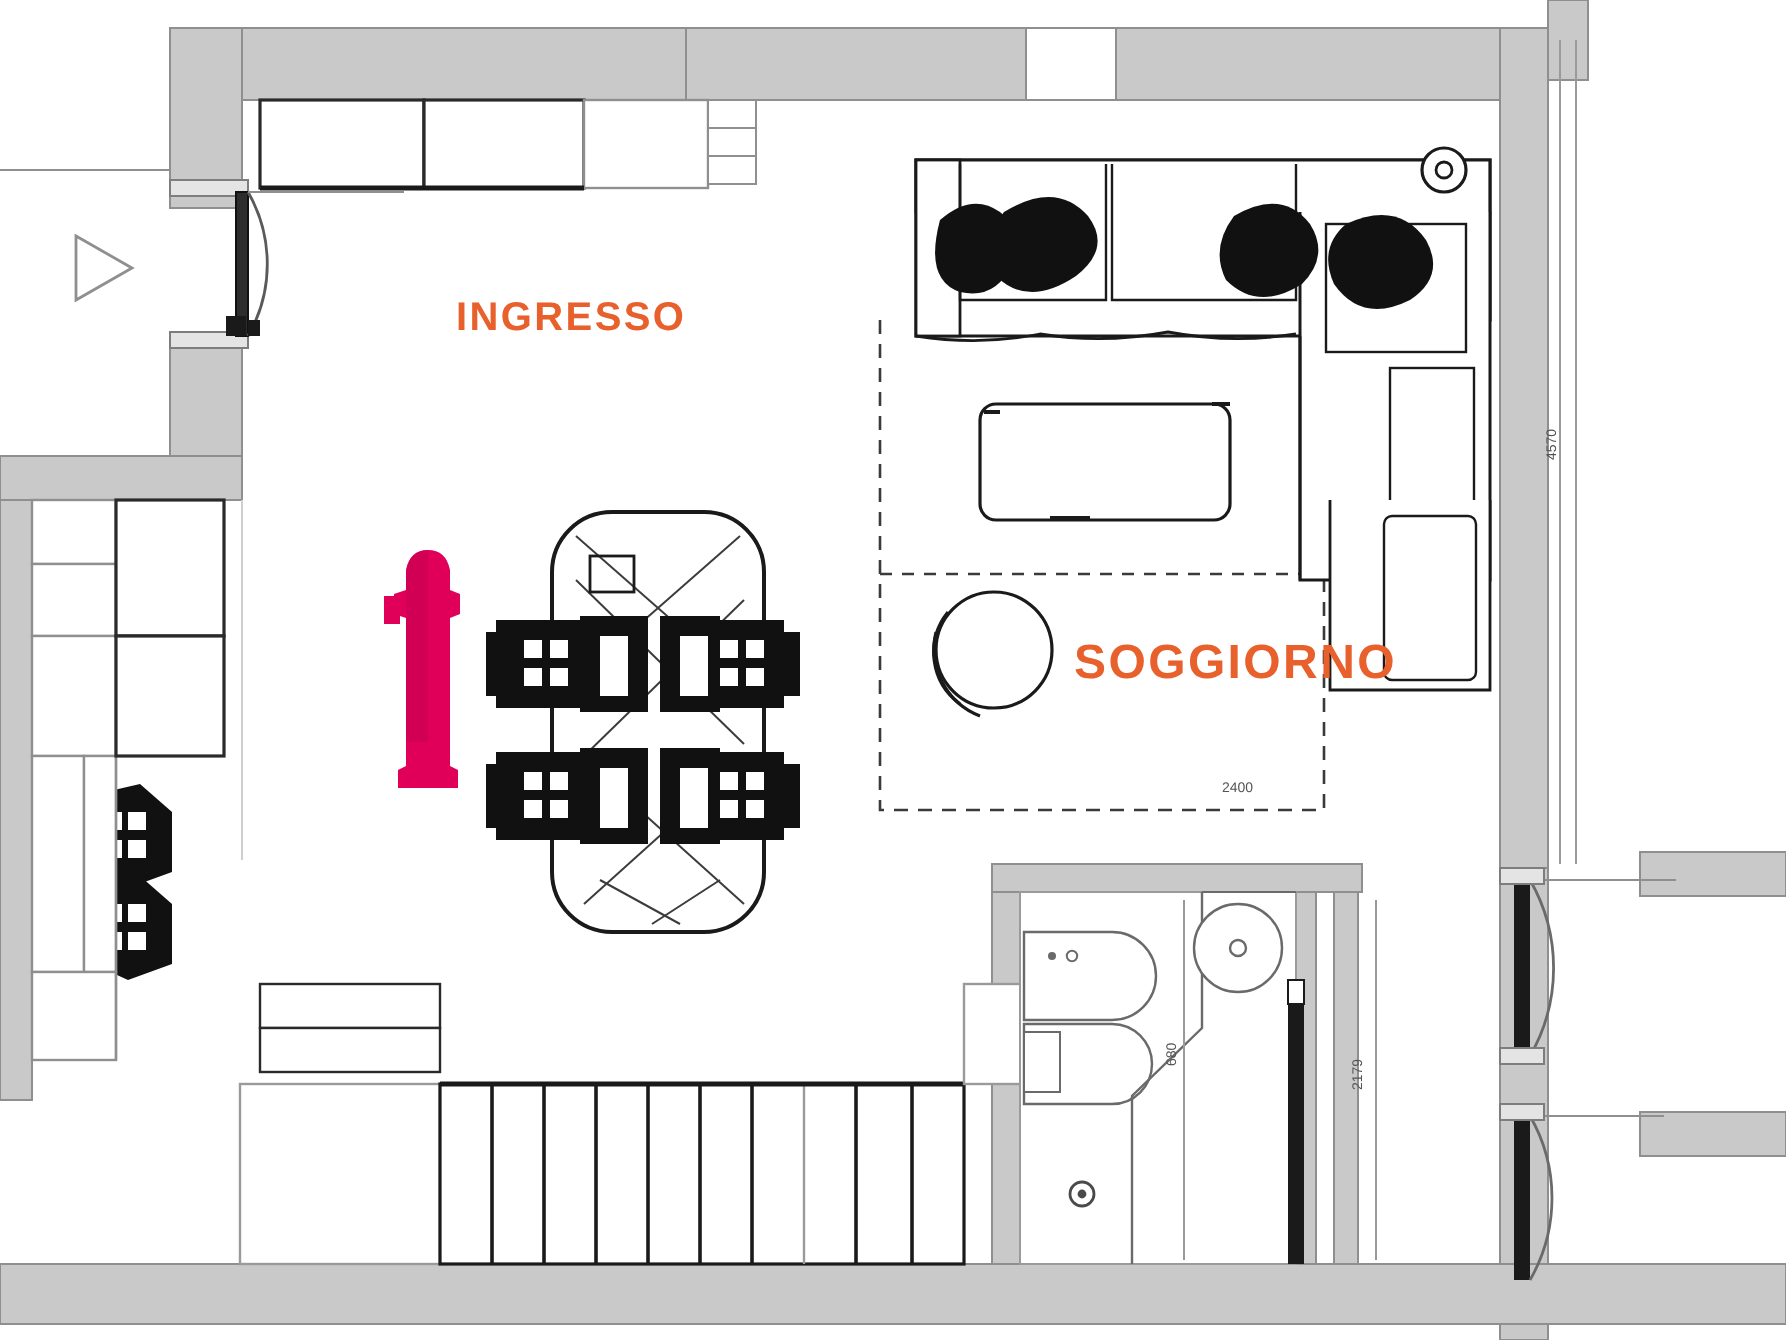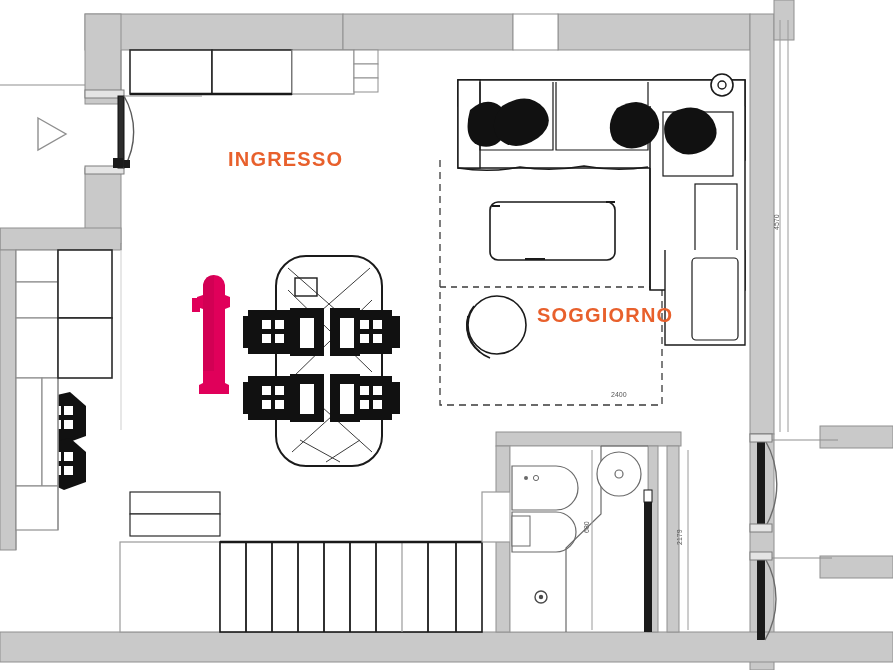--- a/index.html
+++ b/index.html
@@ -2,21 +2,21 @@
 <html><head>
 <meta charset="utf-8">
 <style>
   html,body{margin:0;padding:0;background:#ffffff;}
   body{font-family:"Liberation Sans", sans-serif;}
   #stage{position:relative;width:893px;height:670px;background:#ffffff;overflow:hidden;}
   #plan{position:absolute;left:0;top:0;width:893px;height:670px;}
   .room-label{position:absolute;color:#e8602c;font-family:"Liberation Sans",sans-serif;
      font-weight:700;letter-spacing:1.2px;white-space:nowrap;text-align:right;}
   #lbl-ingresso{left:228px;top:148px;font-size:20px;}
-  #lbl-soggiorno{left:537px;top:304px;font-size:20px;}
+  #lbl-soggiorno{left:537px;top:318px;font-size:24px;}
   .dimtext{position:absolute;color:#555;font-size:7px;font-family:"Liberation Sans",sans-serif;
      white-space:nowrap;}
   #dim-rug{left:611px;top:391px;}
   #dim-right{left:773px;top:230px;transform:rotate(-90deg);transform-origin:left top;}
   #dim-bath-a{left:583px;top:533px;transform:rotate(-90deg);transform-origin:left top;}
   #dim-bath-b{left:676px;top:545px;transform:rotate(-90deg);transform-origin:left top;}
 </style>
 </head>
 <body>
 

